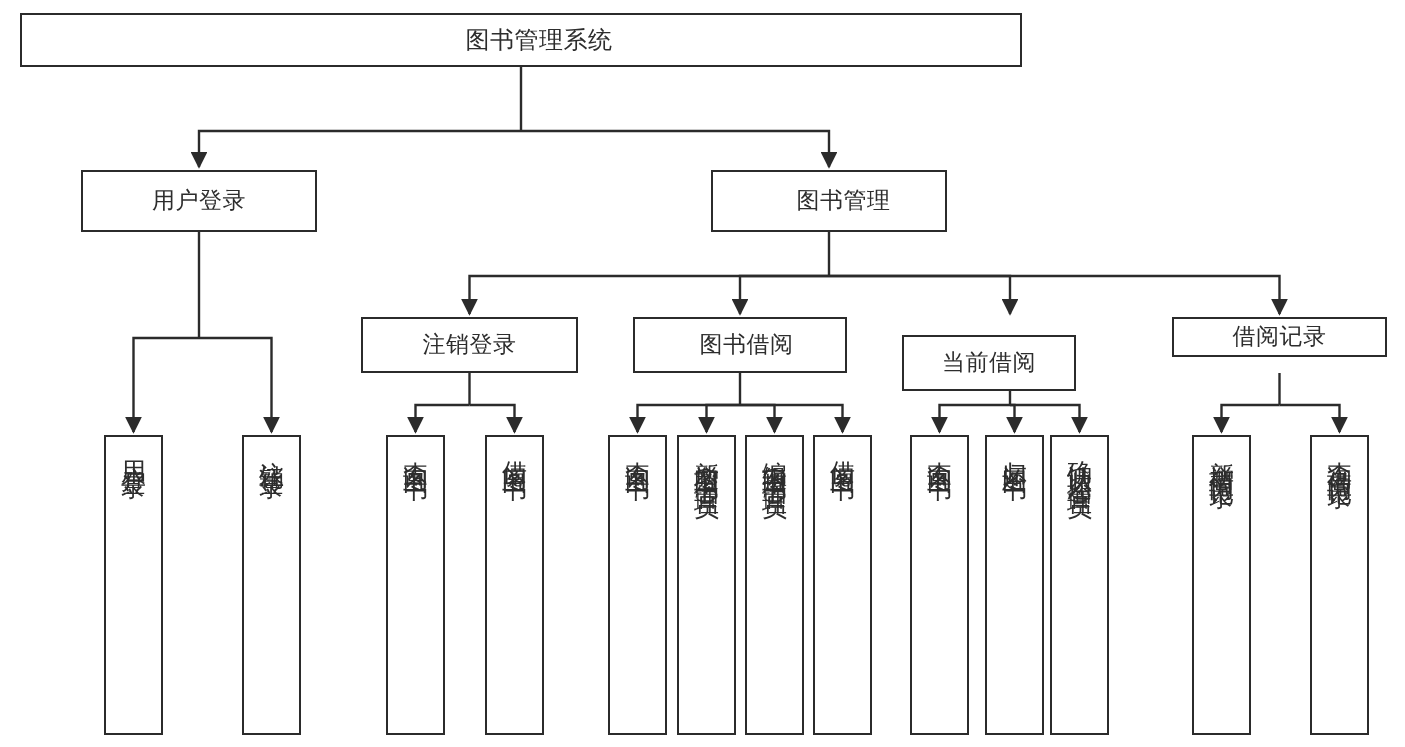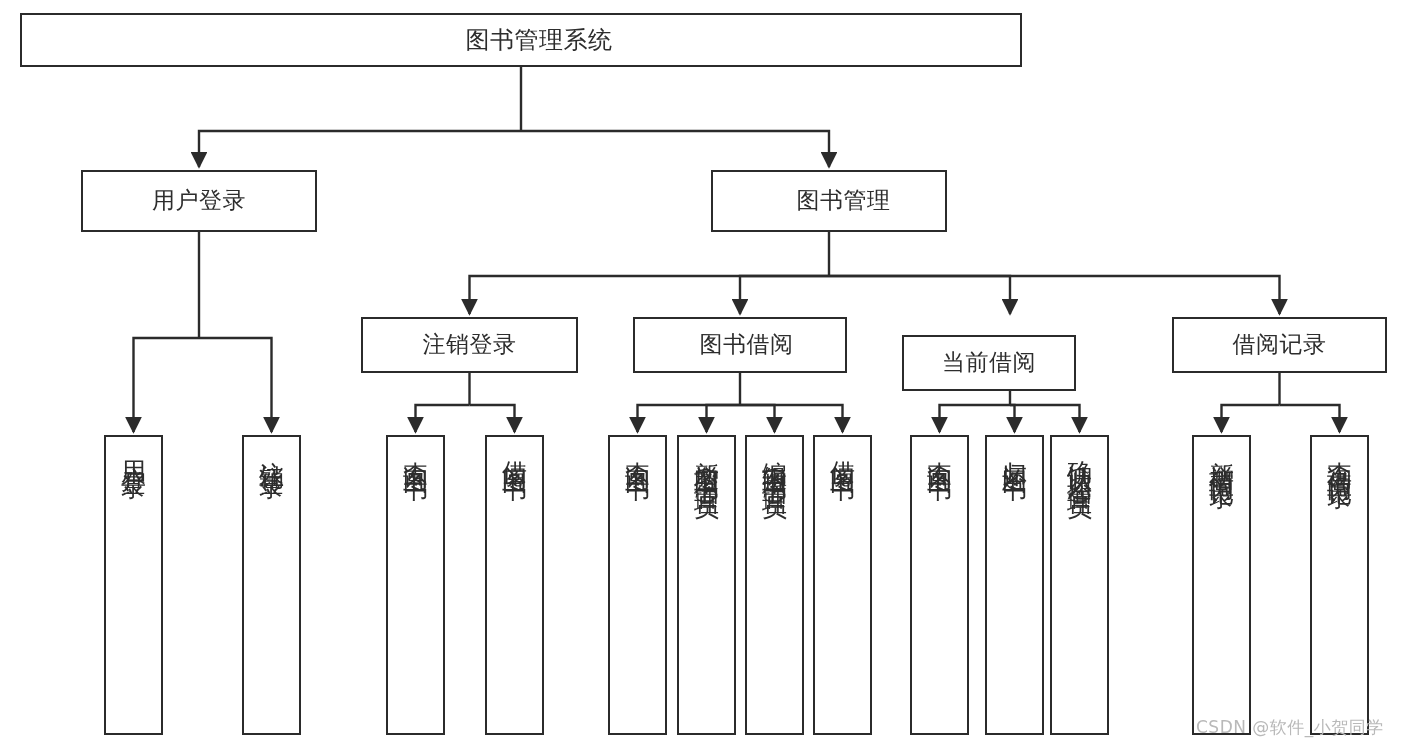--- a/index.html
+++ b/index.html
@@ -123,21 +123,21 @@
       </div>
       <div class="node horiz" style="left: 361px; top: 317px; width: 217px; height: 56px;">
         <span class="label">注销登录</span>
       </div>
       <div class="node horiz" style="left: 633px; top: 317px; width: 214px; height: 56px; padding-left: 13px;">
         <span class="label">图书借阅</span>
       </div>
       <div class="node horiz" style="left: 902px; top: 335px; width: 174px; height: 56px;">
         <span class="label">当前借阅</span>
       </div>
-      <div class="node horiz" style="left: 1172px; top: 317px; width: 215px; height: 56px;">
+      <div class="node horiz" style="left: 1172px; top: 317px; width: 215px; height: 40px;">
         <span class="label">借阅记录</span>
       </div>
       <div class="node vert" style="left: 104px; top: 435px; width: 59px; height: 300px;">
         <span class="label">用户登录</span>
       </div>
       <div class="node vert" style="left: 242px; top: 435px; width: 59px; height: 300px;">
         <span class="label">注销登录</span>
       </div>
       <div class="node vert" style="left: 386px; top: 435px; width: 59px; height: 300px;">
         <span class="label">查询图书</span>
@@ -167,15 +167,14 @@
         <span class="label">确认归还（管理员）</span>
       </div>
       <div class="node vert" style="left: 1192px; top: 435px; width: 59px; height: 300px;">
         <span class="label">新增借阅记录</span>
       </div>
       <div class="node vert" style="left: 1310px; top: 435px; width: 59px; height: 300px;">
         <span class="label">查询借阅记录</span>
       </div>
     </div>
 
-  <div class="watermark" style="left: 1196px; top: 716px;">CSDN @软件_小贺同学</div>
 
 </div>
 
 </body></html>

